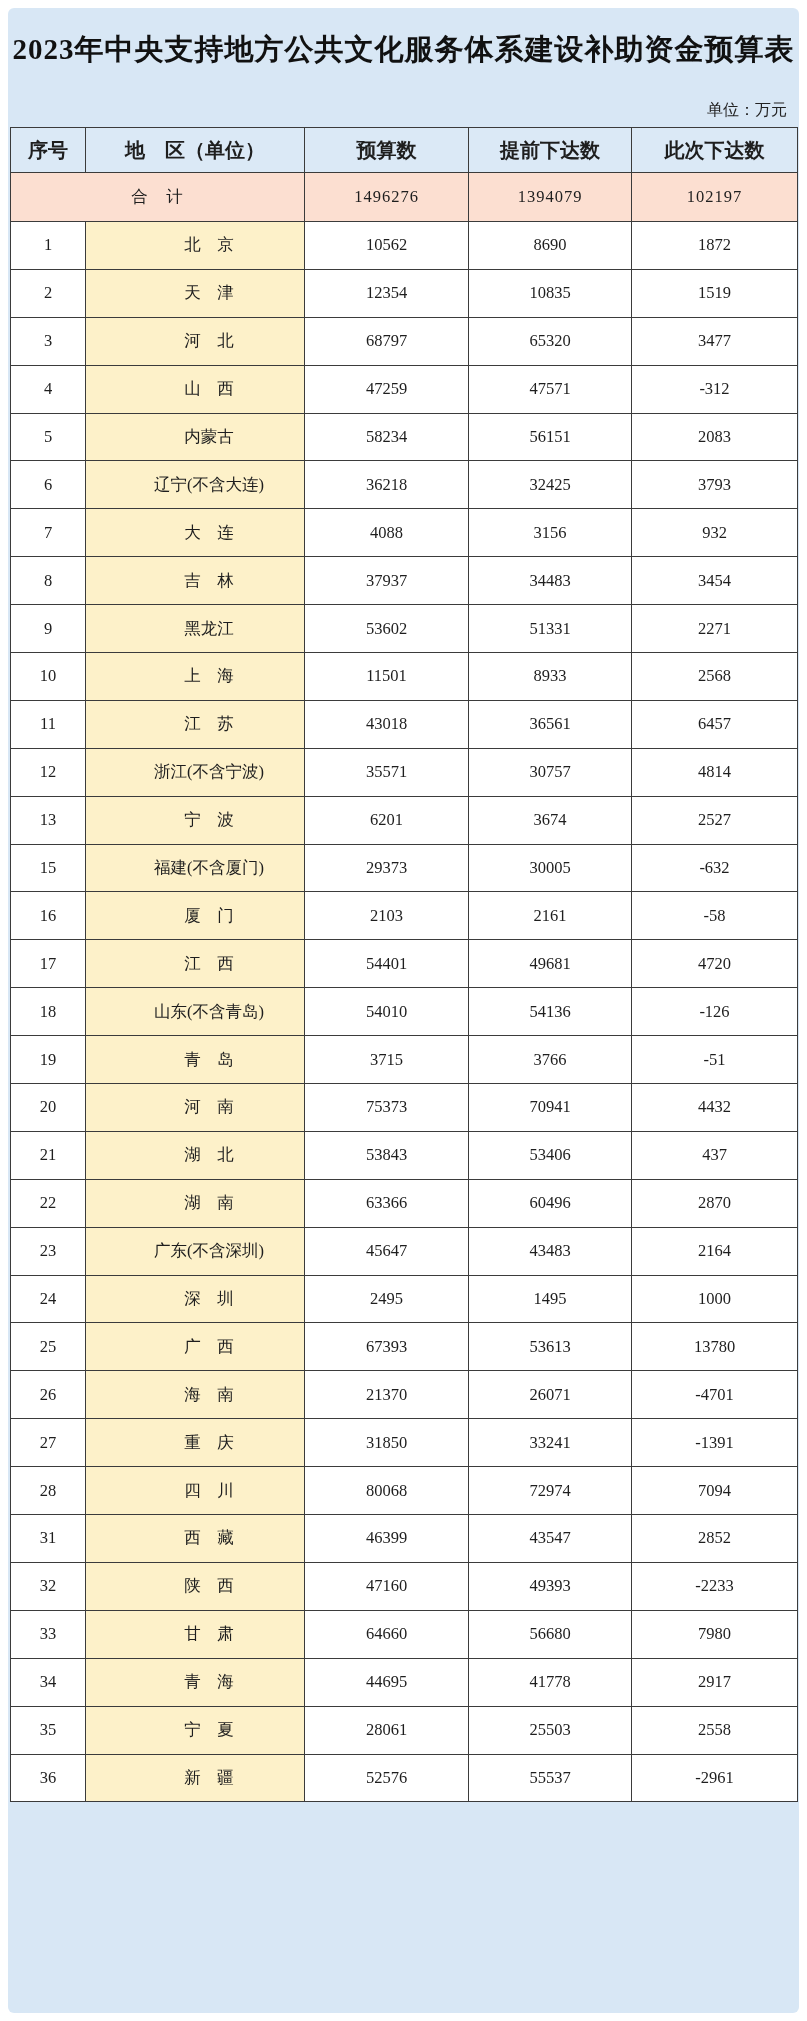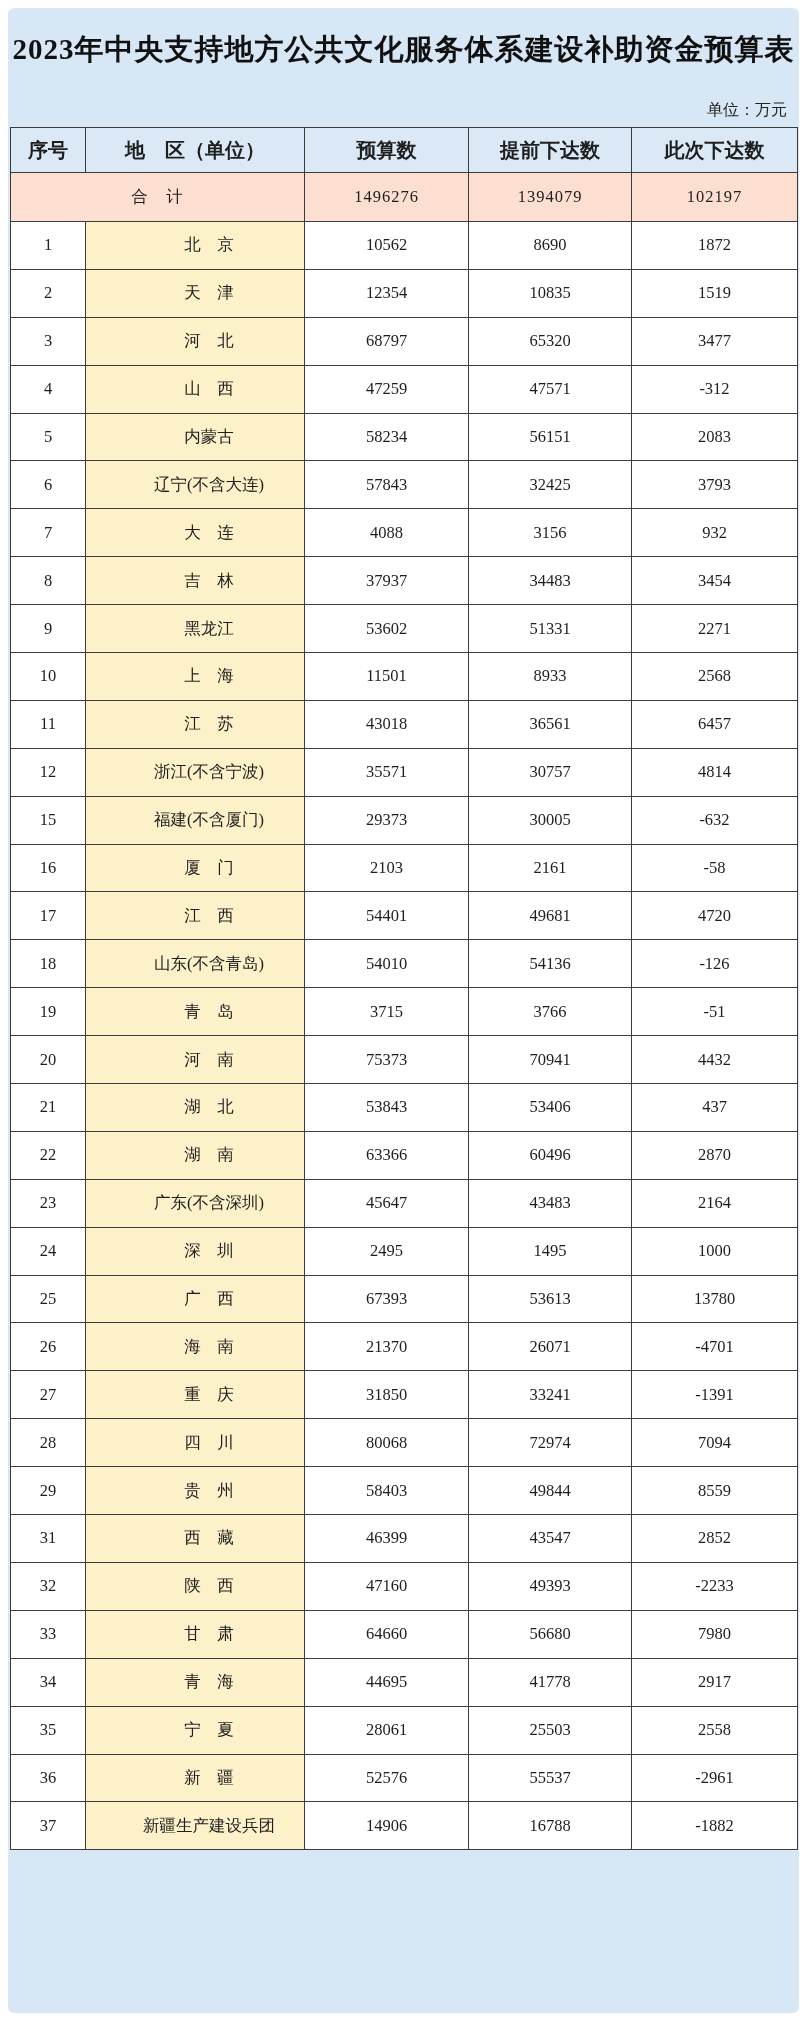--- a/index.html
+++ b/index.html
@@ -142,21 +142,21 @@
           <tr class="data-row">
     <td class="num">5</td>
     <td class="region-cell">内蒙古</td>
     <td class="num">58234</td>
     <td class="num">56151</td>
     <td class="num">2083</td>
   </tr>
           <tr class="data-row">
     <td class="num">6</td>
     <td class="region-cell">辽宁(不含大连)</td>
-    <td class="num">57843</td>
+    <td class="num">36218</td>
     <td class="num">32425</td>
     <td class="num">3793</td>
   </tr>
           <tr class="data-row">
     <td class="num">7</td>
     <td class="region-cell">大　连</td>
     <td class="num">4088</td>
     <td class="num">3156</td>
     <td class="num">932</td>
   </tr>
@@ -189,20 +189,27 @@
     <td class="num">6457</td>
   </tr>
           <tr class="data-row">
     <td class="num">12</td>
     <td class="region-cell">浙江(不含宁波)</td>
     <td class="num">35571</td>
     <td class="num">30757</td>
     <td class="num">4814</td>
   </tr>
           <tr class="data-row">
+    <td class="num">13</td>
+    <td class="region-cell">宁　波</td>
+    <td class="num">6201</td>
+    <td class="num">3674</td>
+    <td class="num">2527</td>
+  </tr>
+          <tr class="data-row">
     <td class="num">15</td>
     <td class="region-cell">福建(不含厦门)</td>
     <td class="num">29373</td>
     <td class="num">30005</td>
     <td class="num">-632</td>
   </tr>
           <tr class="data-row">
     <td class="num">16</td>
     <td class="region-cell">厦　门</td>
     <td class="num">2103</td>
@@ -287,27 +294,20 @@
     <td class="num">-1391</td>
   </tr>
           <tr class="data-row">
     <td class="num">28</td>
     <td class="region-cell">四　川</td>
     <td class="num">80068</td>
     <td class="num">72974</td>
     <td class="num">7094</td>
   </tr>
           <tr class="data-row">
-    <td class="num">29</td>
-    <td class="region-cell">贵　州</td>
-    <td class="num">58403</td>
-    <td class="num">49844</td>
-    <td class="num">8559</td>
-  </tr>
-          <tr class="data-row">
     <td class="num">31</td>
     <td class="region-cell">西　藏</td>
     <td class="num">46399</td>
     <td class="num">43547</td>
     <td class="num">2852</td>
   </tr>
           <tr class="data-row">
     <td class="num">32</td>
     <td class="region-cell">陕　西</td>
     <td class="num">47160</td>
@@ -335,24 +335,17 @@
     <td class="num">25503</td>
     <td class="num">2558</td>
   </tr>
           <tr class="data-row">
     <td class="num">36</td>
     <td class="region-cell">新　疆</td>
     <td class="num">52576</td>
     <td class="num">55537</td>
     <td class="num">-2961</td>
   </tr>
-          <tr class="data-row">
-    <td class="num">37</td>
-    <td class="region-cell">新疆生产建设兵团</td>
-    <td class="num">14906</td>
-    <td class="num">16788</td>
-    <td class="num">-1882</td>
-  </tr>
         </tbody>
     </table>
 
   </div>
 </div>
 
 </body></html>

